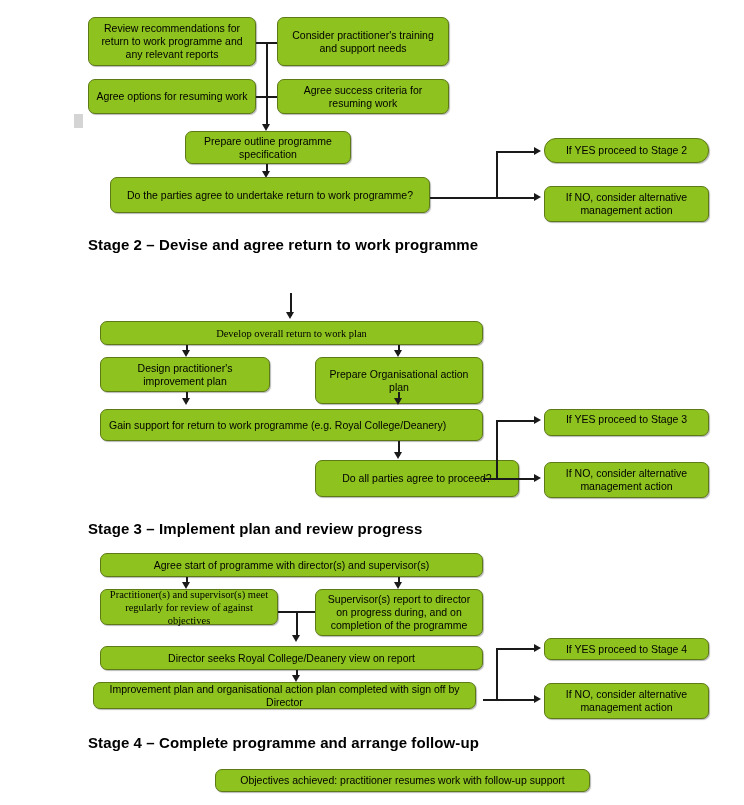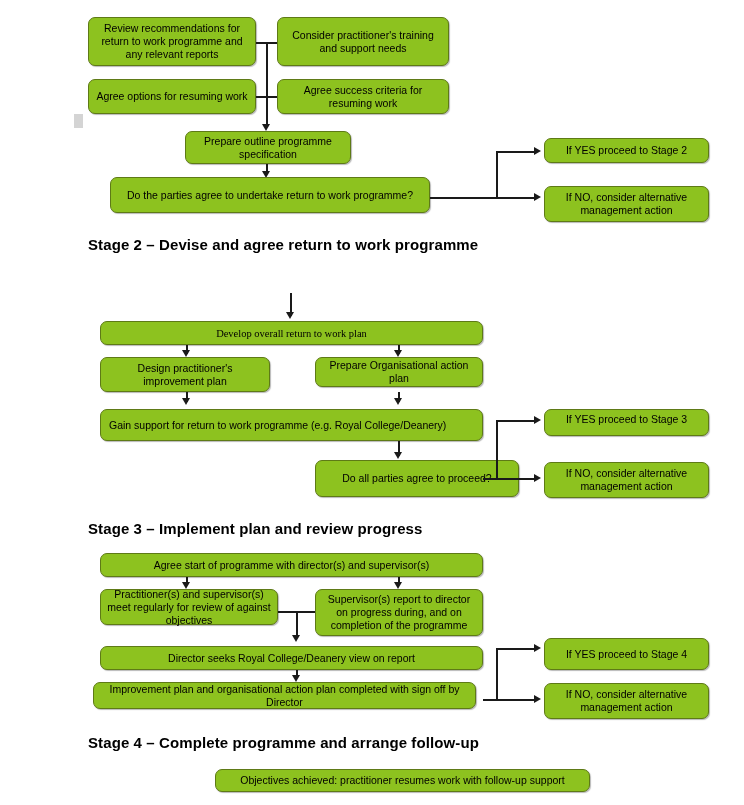--- a/index.html
+++ b/index.html
@@ -106,40 +106,40 @@
   <div class="arrow-down" style="left:262px; top:171px;"></div>
 
   <div class="node" style="left:110px; top:177px; width:320px; height:36px;">Do the parties agree to undertake return to work programme?</div>
 
   <div class="line h" style="left:430px; top:197px; width:106px;"></div>
   <div class="line v" style="left:496px; top:151px; height:47px;"></div>
   <div class="line h" style="left:496px; top:151px; width:40px;"></div>
   <div class="arrow-right" style="left:534px; top:147px;"></div>
   <div class="arrow-right" style="left:534px; top:193px;"></div>
 
-  <div class="node" style="left:544px; top:138px; width:165px; height:25px;">If YES proceed to Stage 2</div>
+  <div class="node" style="left:544px; top:138px; width:165px; height:25px;border-radius:12px;">If YES proceed to Stage 2</div>
 
   <div class="node" style="left:544px; top:186px; width:165px; height:36px;">If NO, consider alternative management action</div>
 
   <div class="stage-title" style="left:88px; top:236px;">Stage 2 – Devise and agree return to work programme</div>
 
 
   <div class="line v" style="left:290px; top:293px; height:23px;"></div>
   <div class="arrow-down" style="left:286px; top:312px;"></div>
 
   <div class="node" style="left:100px; top:321px; width:383px; height:24px;font-family:Liberation Serif, serif;">Develop overall return to work plan</div>
 
   <div class="line v" style="left:186px; top:345px; height:9px;"></div>
   <div class="arrow-down" style="left:182px; top:350px;"></div>
   <div class="line v" style="left:398px; top:345px; height:9px;"></div>
   <div class="arrow-down" style="left:394px; top:350px;"></div>
 
   <div class="node" style="left:100px; top:357px; width:170px; height:35px;">Design practitioner's improvement plan</div>
 
-  <div class="node" style="left:315px; top:357px; width:168px; height:30px;">Prepare Organisational action plan</div>
+  <div class="node" style="left:315px; top:357px; width:168px; height:47px;">Prepare Organisational action plan</div>
 
   <div class="line v" style="left:186px; top:392px; height:10px;"></div>
   <div class="arrow-down" style="left:182px; top:398px;"></div>
   <div class="line v" style="left:398px; top:392px; height:10px;"></div>
   <div class="arrow-down" style="left:394px; top:398px;"></div>
 
   <div class="node left-align" style="left:100px; top:409px; width:383px; height:32px;">Gain support for return to work programme (e.g. Royal College/Deanery)</div>
 
   <div class="line v" style="left:398px; top:441px; height:15px;"></div>
   <div class="arrow-down" style="left:394px; top:452px;"></div>
@@ -158,42 +158,42 @@
 
   <div class="stage-title" style="left:88px; top:520px;">Stage 3 – Implement plan and review progress</div>
 
   <div class="node" style="left:100px; top:553px; width:383px; height:24px;">Agree start of programme with director(s) and supervisor(s)</div>
 
   <div class="line v" style="left:186px; top:577px; height:8px;"></div>
   <div class="arrow-down" style="left:182px; top:582px;"></div>
   <div class="line v" style="left:398px; top:577px; height:8px;"></div>
   <div class="arrow-down" style="left:394px; top:582px;"></div>
 
-  <div class="node" style="left:100px; top:589px; width:178px; height:36px;">Practitioner(s) and supervisor(s) meet regularly for review of against objectives</div>
+  <div class="node" style="left:100px; top:589px; width:178px; height:36px;font-family:Liberation Serif, serif;">Practitioner(s) and supervisor(s) meet regularly for review of against objectives</div>
 
   <div class="node" style="left:315px; top:589px; width:168px; height:47px;">Supervisor(s) report to director on progress during, and on completion of the programme</div>
 
   <div class="line h" style="left:278px; top:611px; width:37px;"></div>
   <div class="line v" style="left:296px; top:611px; height:27px;"></div>
   <div class="arrow-down" style="left:292px; top:635px;"></div>
 
   <div class="node" style="left:100px; top:646px; width:383px; height:24px;">Director seeks Royal College/Deanery view on report</div>
 
   <div class="line v" style="left:296px; top:670px; height:8px;"></div>
   <div class="arrow-down" style="left:292px; top:675px;"></div>
 
   <div class="node" style="left:93px; top:682px; width:383px; height:27px;">Improvement plan and organisational action plan completed with sign off by Director</div>
 
   <div class="line h" style="left:483px; top:699px; width:53px;"></div>
   <div class="line v" style="left:496px; top:648px; height:52px;"></div>
   <div class="line h" style="left:496px; top:648px; width:40px;"></div>
   <div class="arrow-right" style="left:534px; top:644px;"></div>
   <div class="arrow-right" style="left:534px; top:695px;"></div>
 
-  <div class="node" style="left:544px; top:638px; width:165px; height:32px;">If YES proceed to Stage 4</div>
+  <div class="node" style="left:544px; top:638px; width:165px; height:22px;">If YES proceed to Stage 4</div>
 
   <div class="node" style="left:544px; top:683px; width:165px; height:36px;">If NO, consider alternative management action</div>
 
   <div class="stage-title" style="left:88px; top:734px;">Stage 4 – Complete programme and arrange follow-up</div>
 
   <div class="node" style="left:215px; top:769px; width:375px; height:23px;">Objectives achieved: practitioner resumes work with follow-up support</div>
 
 </div>
 
 </body></html>

